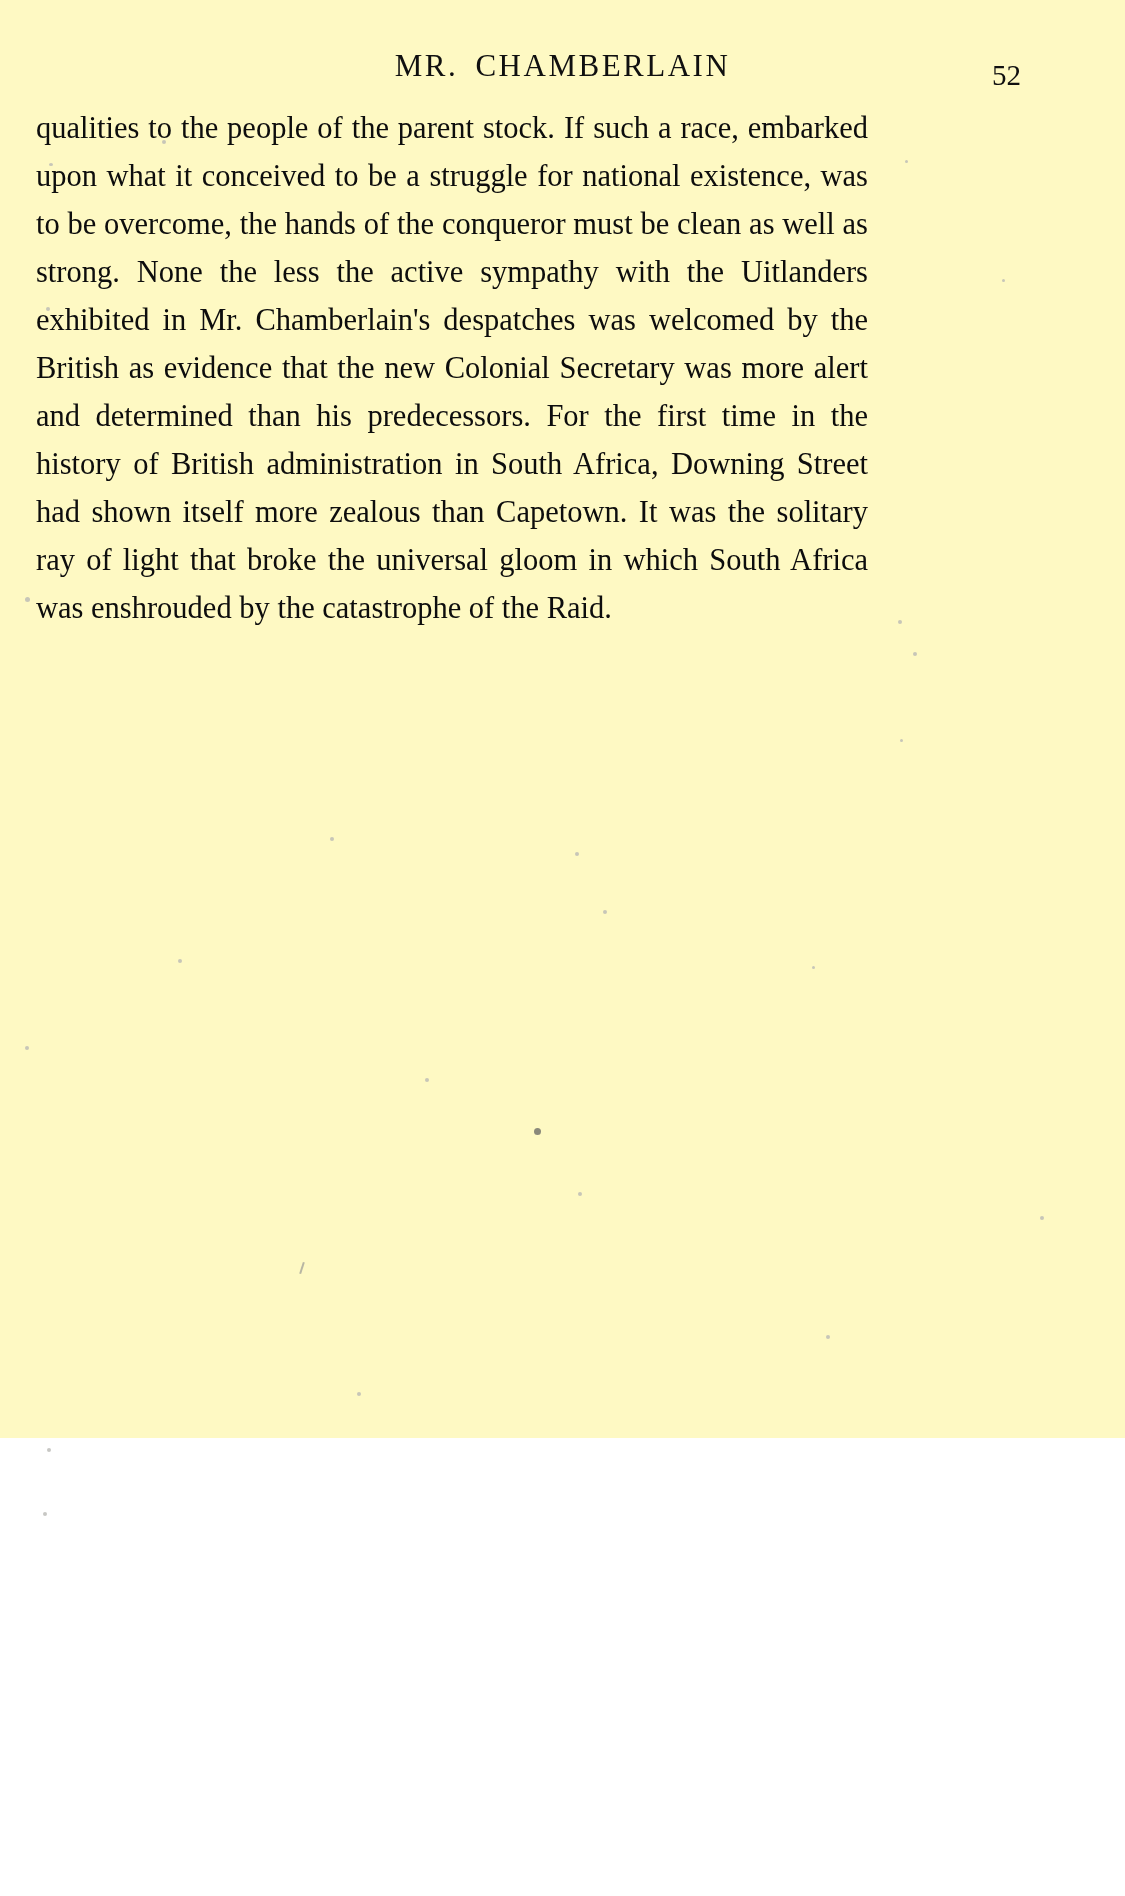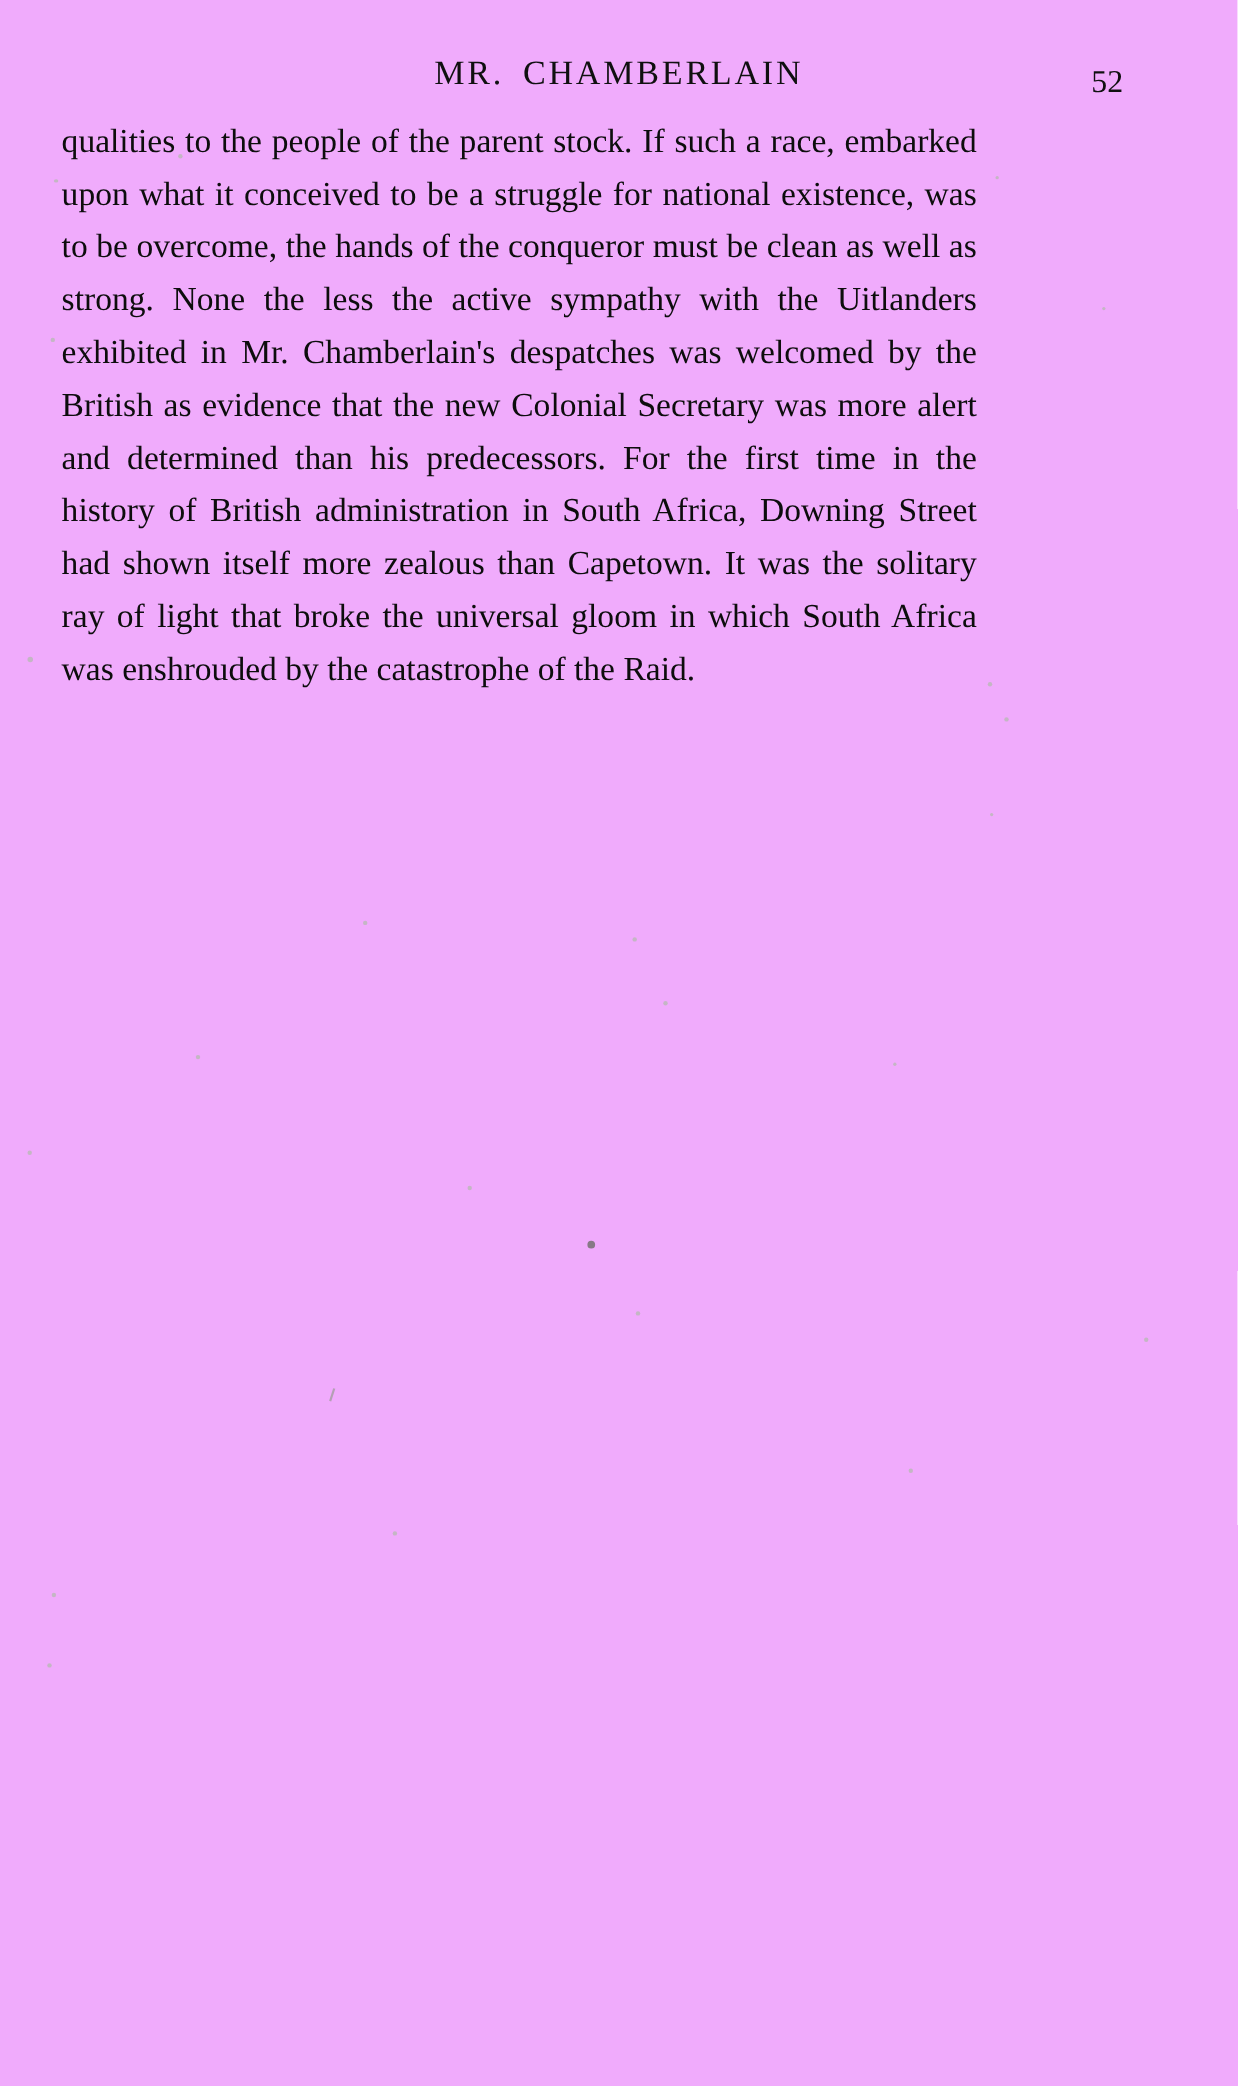--- a/index.html
+++ b/index.html
@@ -10,22 +10,22 @@
   body {
     width: 1125px;
     height: 1896px;
     overflow: hidden;
     font-family: "Liberation Serif", serif;
     color: #111111;
   }
   .page {
     position: relative;
     width: 1125px;
-    height: 1896px;
-    background: #f0abfc;
+    height: 1438px;
+    background: #fef9c3;
   }
   .page-header {
     position: absolute;
     top: 48px;
     left: 52px;
     right: 52px;
     height: 44px;
     display: flex;
     align-items: baseline;
     justify-content: center;
@@ -42,21 +42,21 @@
     position: absolute;
     right: 52px;
     bottom: 0;
     font-size: 29px;
     color: #101010;
     font-family: "Liberation Serif", serif;
   }
   .body-text {
     position: absolute;
     top: 104px;
-    left: 56px;
+    left: 36px;
     width: 832px;
     font-size: 30.5px;
     line-height: 48px;
     text-align: justify;
     text-justify: inter-word;
     color: #0d0d0d;
     hyphens: manual;
   }
   .body-text p {
     margin: 0;

